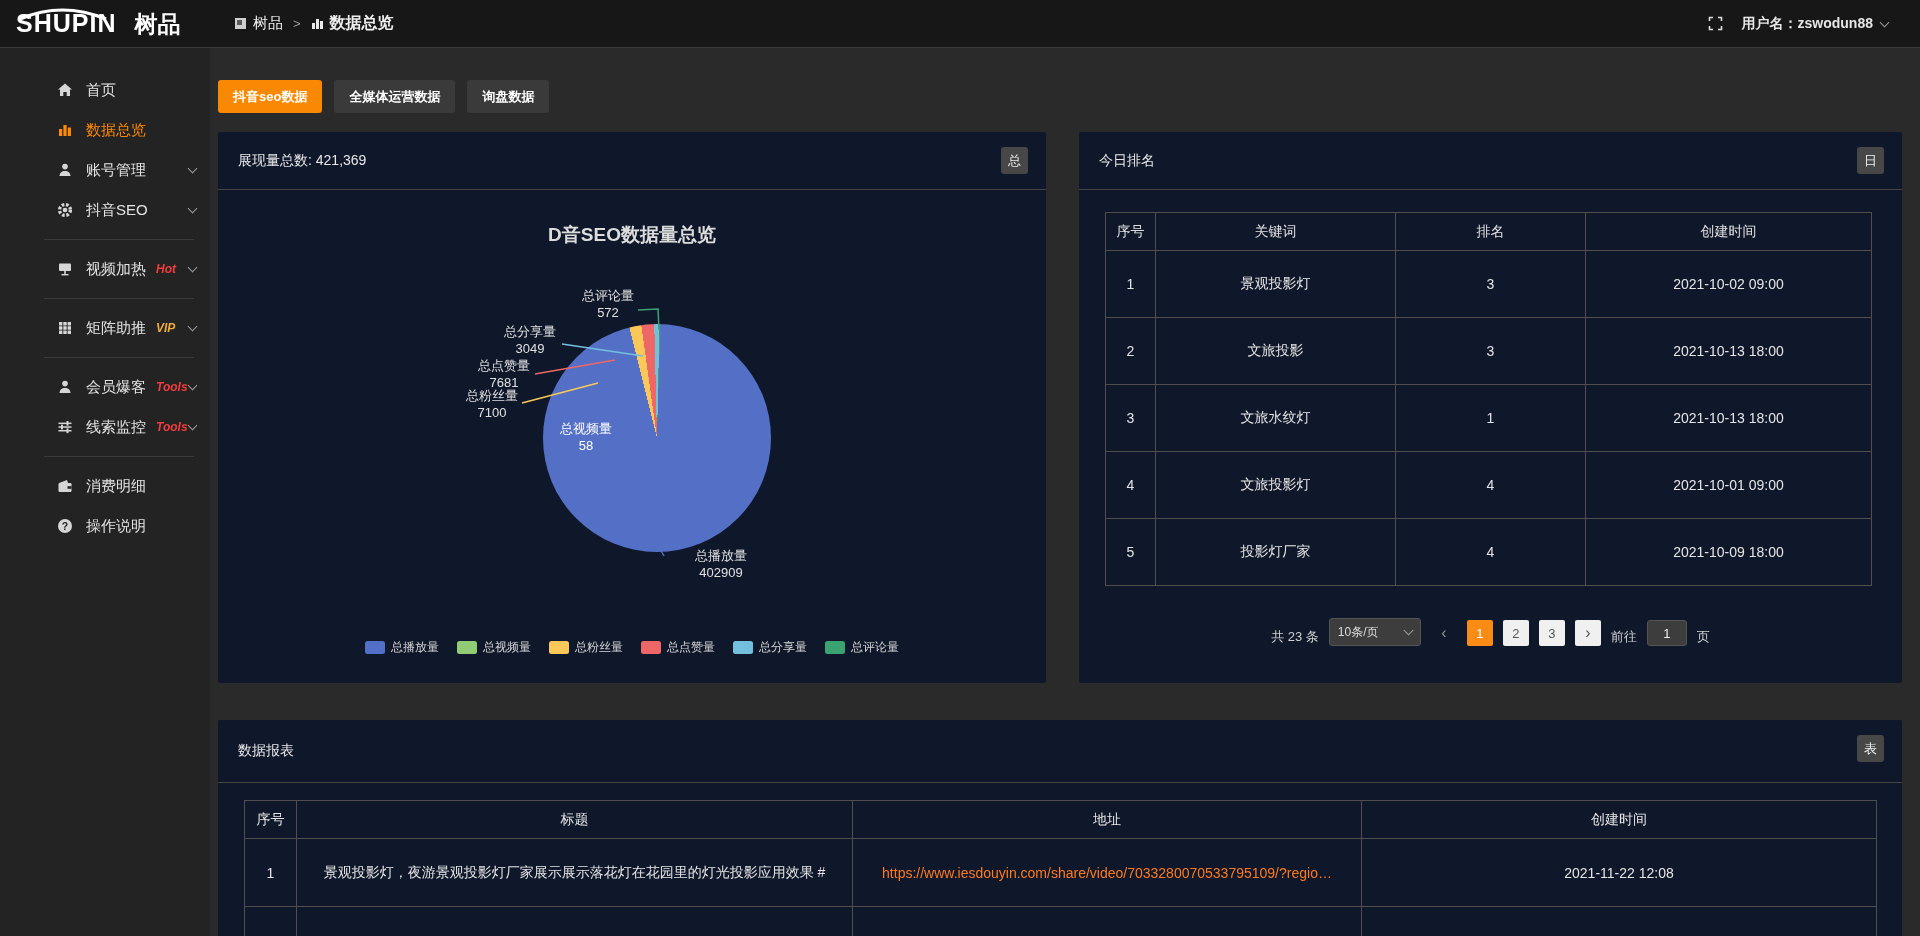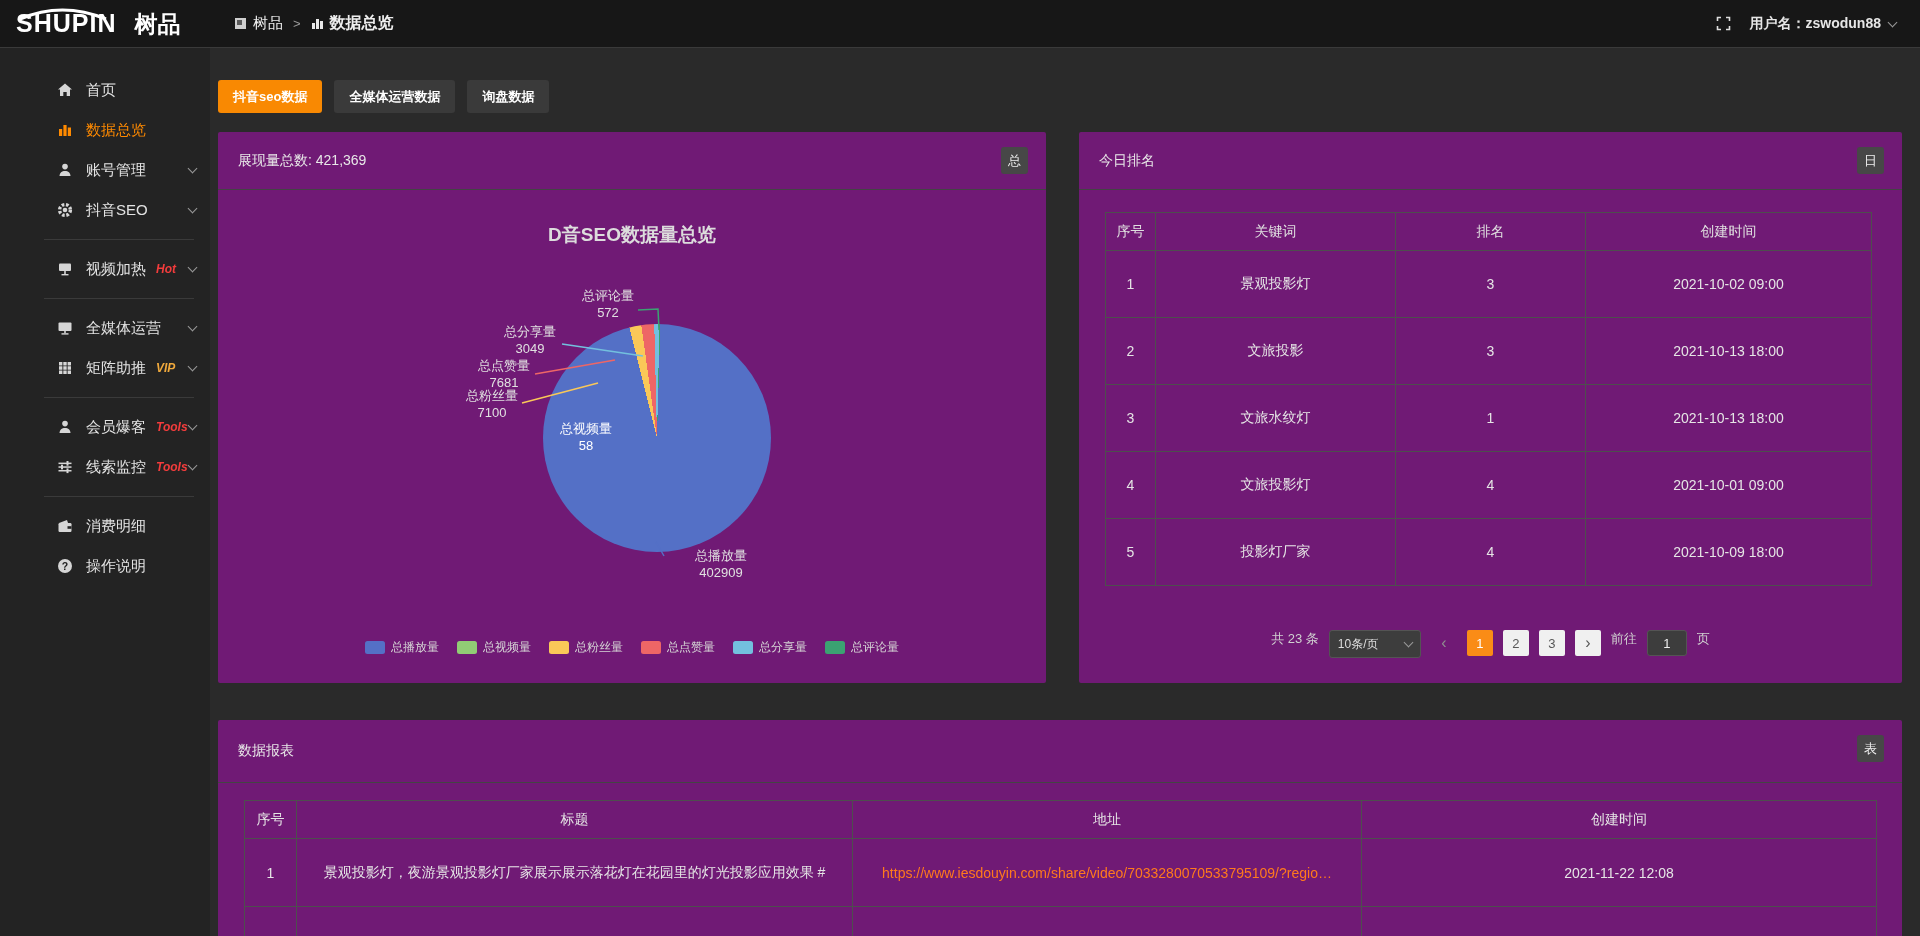--- a/index.html
+++ b/index.html
@@ -10,21 +10,21 @@
   
   .topbar { height:48px; background:#171717; display:flex; align-items:center; flex:0 0 48px; border-bottom:1px solid #3a3a3a; }
   .logo-box { width:210px; padding-left:16px; display:flex; align-items:flex-end; gap:18px; position:relative; cursor:pointer; }
   .logo-en { color:#fff; font-size:25px; font-weight:bold; letter-spacing:1px; line-height:1; }
   .logo-cn { color:#fff; font-size:23px; font-weight:bold; line-height:1; }
   .logo-arc { position:absolute; left:14px; top:-12px; }
   .crumbs { display:flex; align-items:center; gap:10px; margin-left:24px; }
   .crumb { display:flex; align-items:center; gap:6px; color:#eee; font-size:15px; cursor:pointer; }
   .crumb.current { font-weight:bold; font-size:16px; }
   .crumb-sep { color:#9a9a9a; font-size:13px; }
-  .topbar-right { margin-left:auto; display:flex; align-items:center; gap:18px; padding-right:24px; }
+  .topbar-right { margin-left:auto; display:flex; align-items:center; gap:18px; padding-right:32px; }
   .fullscreen-btn { display:flex; cursor:pointer; }
   .user-box { display:flex; align-items:center; gap:8px; color:#e6e6e6; font-size:14px; font-weight:bold; cursor:pointer; }
   .chev { width:7px; height:7px; border-right:1.6px solid #9a9a9a; border-bottom:1.6px solid #9a9a9a; transform:rotate(45deg); margin-top:-3px; }
 
   
   .body-row { flex:1; display:flex; overflow:hidden; }
   .sidebar { width:210px; background:#232323; padding-top:22px; flex:0 0 210px;padding-left:28px; }
   .side-item { height:40px; display:flex; align-items:center; padding:0 14px 0 28px; cursor:pointer; }
   .s-icon { width:17px; height:17px; display:flex; align-items:center; justify-content:center; margin-right:13px; }
   .s-label { color:#e3e3e3; font-size:15px; }
@@ -38,21 +38,21 @@
   .main { flex:1; background:#2a2a2a; padding:32px 18px 4px 8px; overflow:hidden; }
 
   
   .tabs-row { display:flex; gap:12px; }
   .tab-btn { height:33px; padding:0 15px; border:none; border-radius:3px; background:#3a3a3a; color:#fff;
     font-size:13px; font-weight:bold; font-family:inherit; cursor:pointer; }
   .tab-btn.active { background:#f98902; }
 
   
   .top-row { display:flex; gap:33px; margin-top:19px; }
-  .card { background:#701a75; border-radius:2px; }
+  .card { background:#0f172a; border-radius:2px; }
   .card-head { height:58px; display:flex; align-items:center; padding:0 20px; border-bottom:1px solid #444;
     color:#e8e8e8; font-size:14px; position:relative; }
   .corner-btn { position:absolute; right:18px; top:15px; width:27px; height:27px; background:#474747; border:none;
     border-radius:3px; color:#eee; font-size:13px; cursor:pointer; font-family:inherit; }
 
   
   .chart-card { width:833px; height:551px; }
   .chart-area { position:relative; height:492px; }
   .chart-title { text-align:center; padding-top:32px; color:#dcdcdc; font-size:19px; font-weight:bold; }
   .pie { position:absolute; left:325px; top:134px; width:228px; height:228px; border-radius:50%; }
@@ -71,21 +71,21 @@
   .legend-label { color:#d6d6d6; font-size:12px; }
 
   
   .ranking-card { width:828px; height:551px; }
   table { border-collapse:collapse; table-layout:fixed; }
   .rank-table { width:766px; margin:22px 26px 0; }
   .rank-table th, .rank-table td { border:1px solid #4e4e4e; text-align:center; font-weight:normal;
     color:#e5e5e5; font-size:14px; overflow:hidden; white-space:nowrap; }
   .rank-table th { height:38px; color:#e0e0e0; }
   .rank-table td { height:67px; }
-  .pagination { margin-top:44px; display:flex; align-items:flex-start; justify-content:center; gap:10px;
+  .pagination { margin-top:32px; display:flex; align-items:flex-end; justify-content:center; gap:10px;
     color:#d0d0d0; font-size:13px; }
   .page-size { width:92px; height:28px; background:#3d3d3d; border:1px solid #545454; border-radius:3px;
     display:flex; align-items:center; justify-content:space-between; padding:0 8px; font-size:12px; color:#ddd; cursor:pointer; }
   .pg-btn { min-width:26px; height:26px; border:none; border-radius:2px; font-size:13px; cursor:pointer;
     font-family:inherit; background:#f0f0f0; color:#575757; }
   .pg-btn.prev { background:transparent; color:#8f8f8f; font-size:16px; }
   .pg-btn.next { font-size:16px; }
   .pg-btn.current { background:#fa8c16; color:#fff; }
   .goto-input { width:40px; height:26px; background:#3d3d3d; border:1px solid #545454; border-radius:3px;
     color:#eee; text-align:center; font-size:13px; font-family:inherit; }
@@ -196,31 +196,20 @@
             </svg>
           </span>
         <span class="s-label">视频加热</span>
         <span class="badge red">Hot</span>
         <span class="chev"></span>
       </div>
       <div class="side-divider"></div>
       <div class="side-item">
         <span class="s-icon">
             <svg width="16" height="16">
-              <rect x="1.5" y="2.5" width="13" height="8.5" rx="1" fill="#d6d6d6"></rect>
-              <rect x="7.2" y="11" width="1.6" height="2.2" fill="#d6d6d6"></rect>
-              <rect x="4.5" y="13.2" width="7" height="1.4" fill="#d6d6d6"></rect>
-            </svg>
-          </span>
-        <span class="s-label">全媒体运营</span>
-        <span class="chev"></span>
-      </div>
-      <div class="side-item">
-        <span class="s-icon">
-            <svg width="16" height="16">
               <path d="M2 2h3.4v3.4H2zM6.3 2h3.4v3.4H6.3zM10.6 2H14v3.4h-3.4zM2 6.3h3.4v3.4H2zM6.3 6.3h3.4v3.4H6.3zM10.6 6.3H14v3.4h-3.4zM2 10.6h3.4V14H2zM6.3 10.6h3.4V14H6.3zM10.6 10.6H14V14h-3.4z" fill="#d6d6d6"></path>
             </svg>
           </span>
         <span class="s-label">矩阵助推</span>
         <span class="badge gold">VIP</span>
         <span class="chev"></span>
       </div>
       <div class="side-divider"></div>
       <div class="side-item">
         <span class="s-icon">

